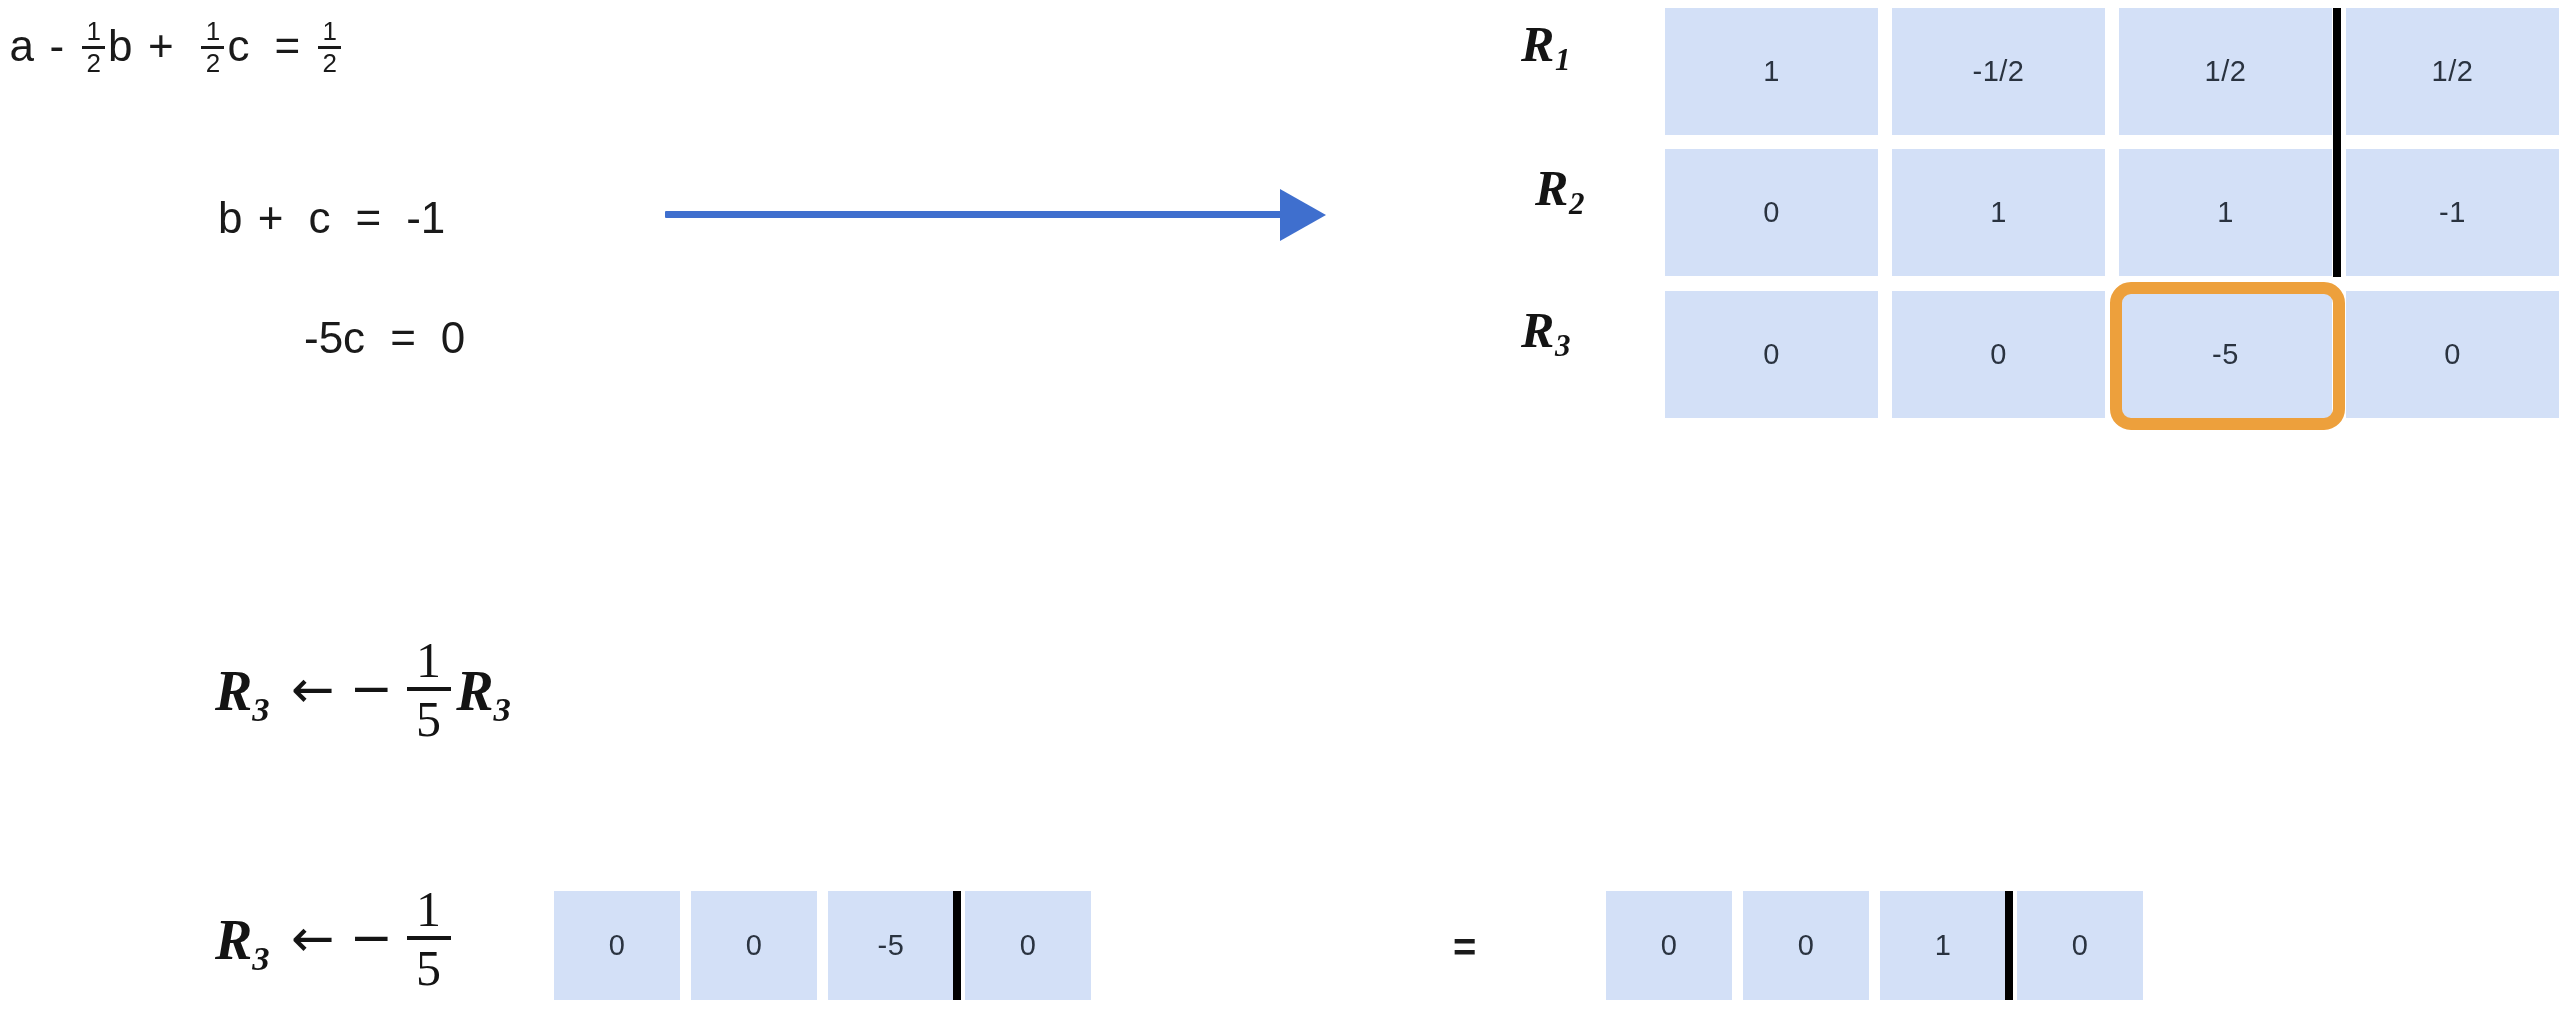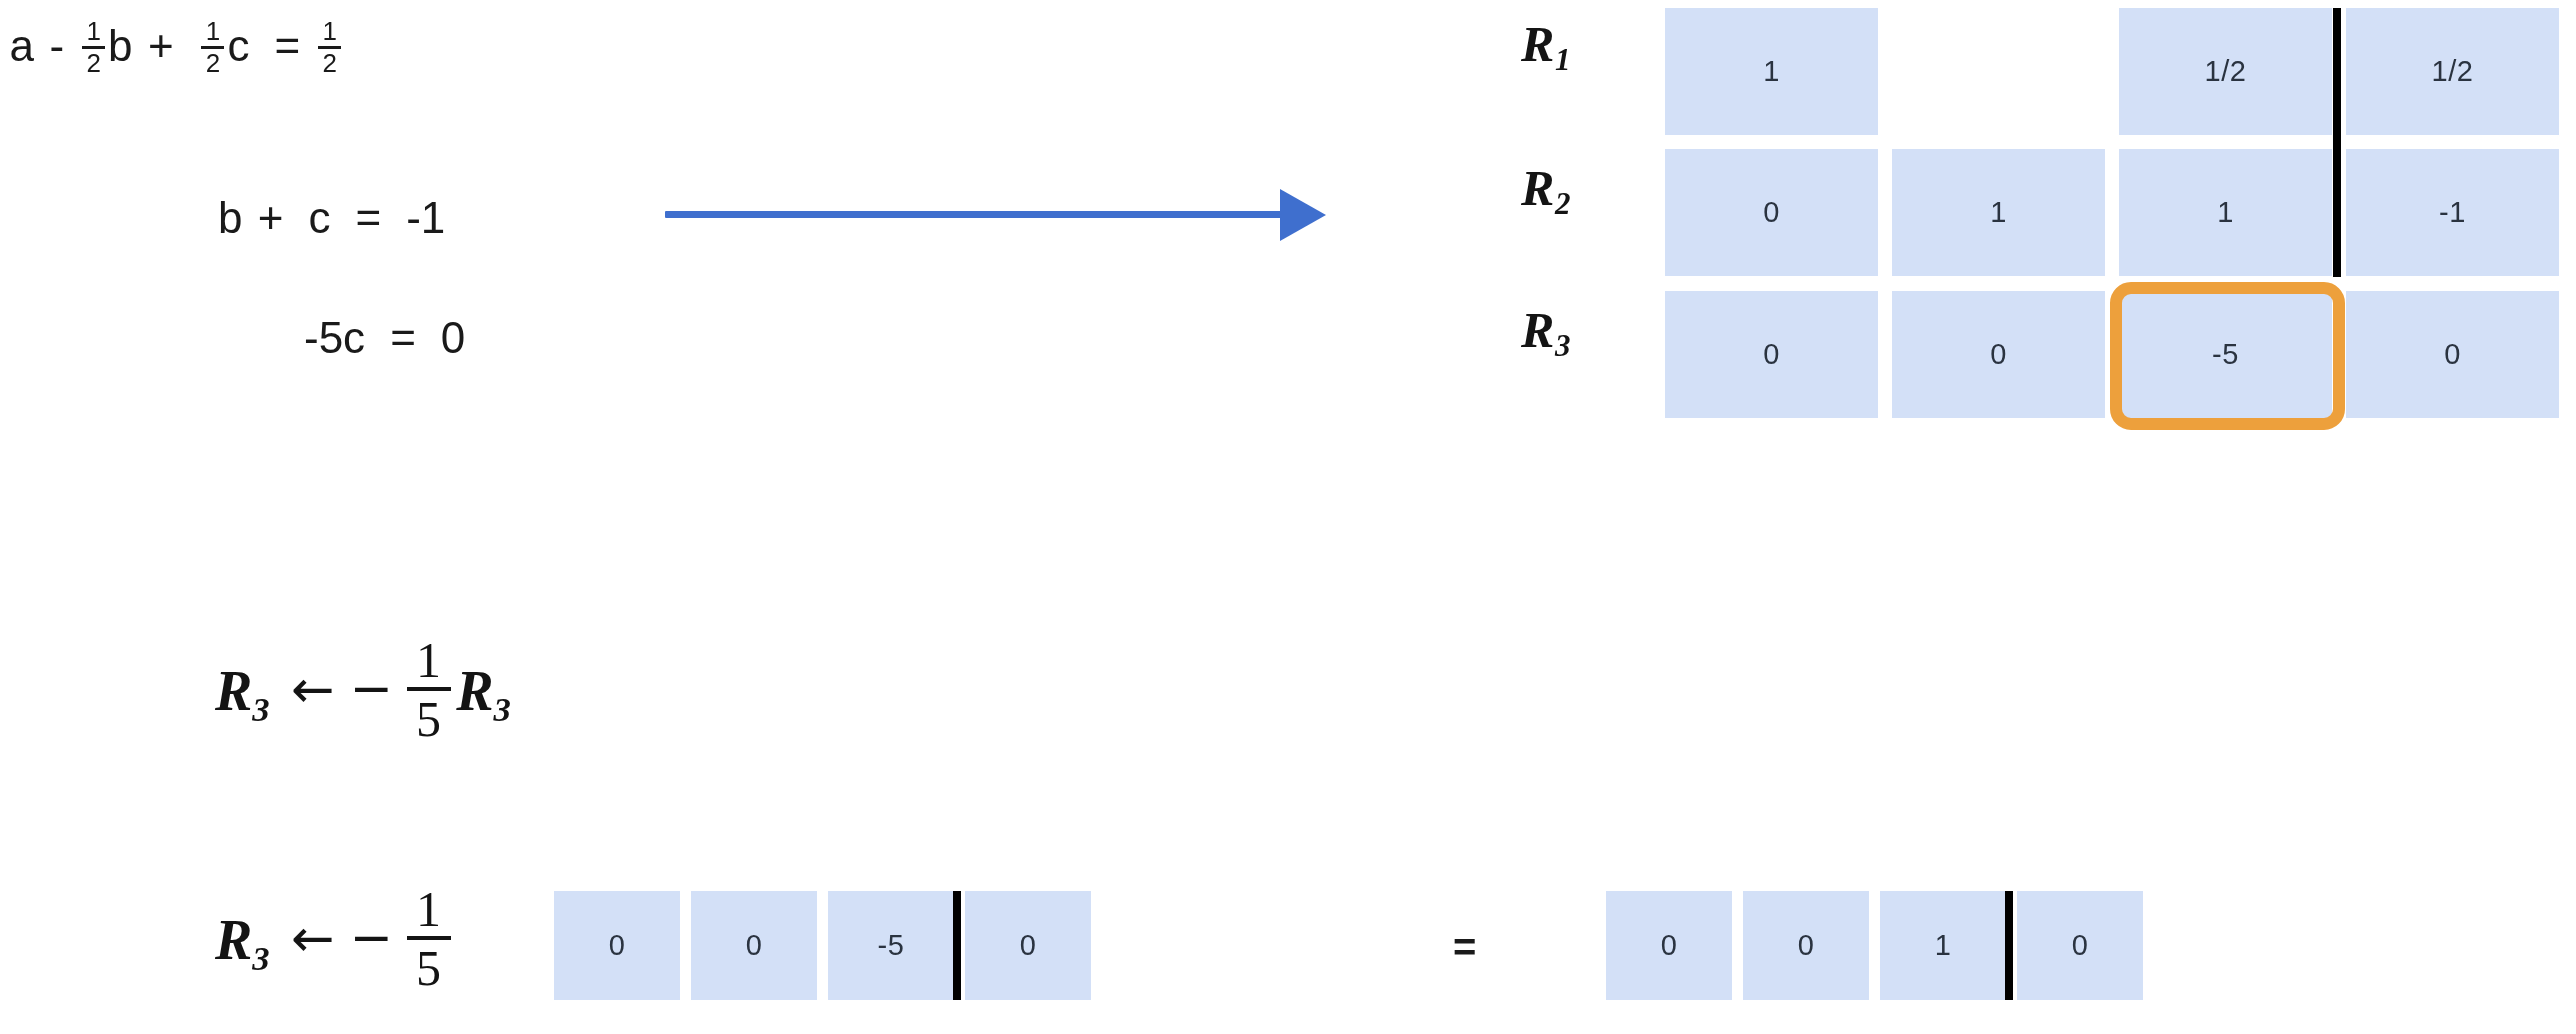--- a/index.html
+++ b/index.html
@@ -237,28 +237,29 @@
 <div class="arrow-wrap" style="left:665px; top:188px; width:670px; height:54px;">
   <div class="arrow-shaft" style="left:0px; top:23px; width:621px;"></div>
   <div class="arrow-head" style="left:615px; top:1px;"></div>
 </div>
 
 <div class="matrix" style="left:1521px; top:0px; width:1055px; height:450px;">
 
   <div class="rowlabel" style="left:0px; top:19px;">
     <span>R</span><sub>1</sub>
   </div>
-  <div class="rowlabel" style="left:0px; top:163px;">
+  <div class="rowlabel" style="left:14px; top:163px;">
     <span>R</span><sub>2</sub>
   </div>
   <div class="rowlabel" style="left:0px; top:305px;">
     <span>R</span><sub>3</sub>
   </div>
 
   <div class="cell" style="left:144px; top:7.7px;  width:213px; height:127px;">1</div>
+  <div class="cell" style="left:371px; top:7.7px;  width:213px; height:127px;">-1/2</div>
   <div class="cell" style="left:598px; top:7.7px;  width:213px; height:127px;">1/2</div>
   <div class="cell" style="left:825px; top:7.7px;  width:213px; height:127px;">1/2</div>
 
   <div class="cell" style="left:144px; top:149px; width:213px; height:127px;">0</div>
   <div class="cell" style="left:371px; top:149px; width:213px; height:127px;">1</div>
   <div class="cell" style="left:598px; top:149px; width:213px; height:127px;">1</div>
   <div class="cell" style="left:825px; top:149px; width:213px; height:127px;">-1</div>
 
   <div class="cell" style="left:144px; top:291px; width:213px; height:127px;">0</div>
   <div class="cell" style="left:371px; top:291px; width:213px; height:127px;">0</div>

